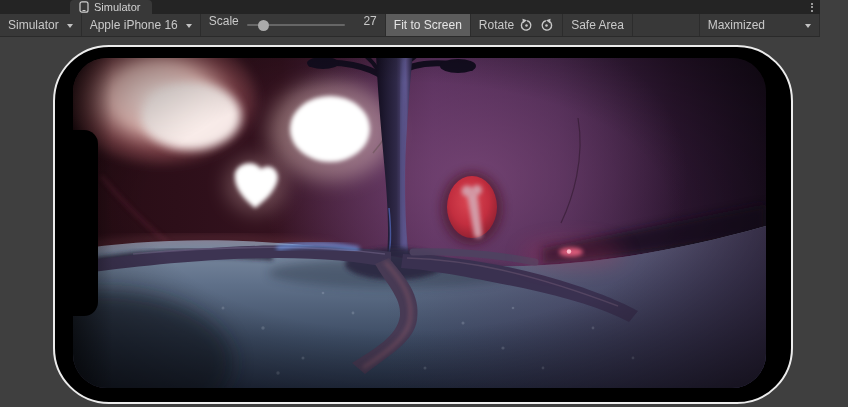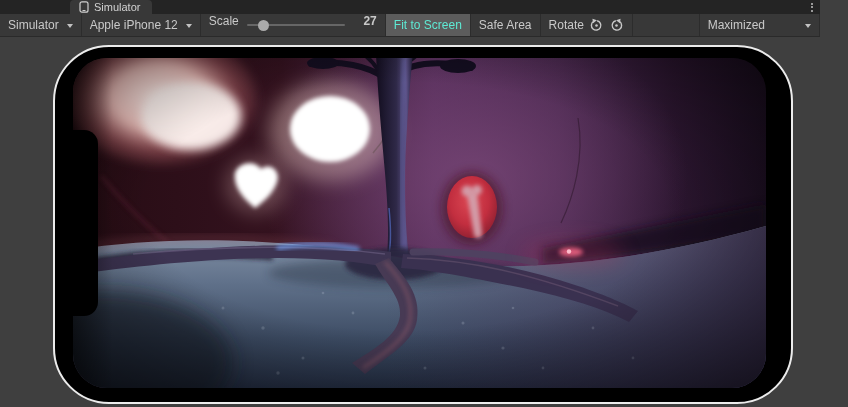--- a/index.html
+++ b/index.html
@@ -14,29 +14,29 @@
   .kebab{margin-left:auto;display:flex;flex-direction:column;justify-content:center;
          align-items:center;gap:1.5px;padding:0 7px;cursor:pointer;}
   .kebab i{width:2px;height:2px;border-radius:50%;background:#c0c0c0;display:block;}
 
   
   .toolbar{height:22px;background:#383838;border-bottom:1px solid #2a2a2a;display:flex;
            align-items:stretch;color:#c9c9c9;font-size:12px;user-select:none;}
   .tb{display:flex;align-items:center;padding:0 8px;border-right:1px solid #2c2c2c;
       white-space:nowrap;gap:5px;}
   .tb.nosep{border-right:none;}
-  .tb.fit{background:#5c5c5c;color:#5eead4;}
+  .tb.fit{background:#5c5c5c;color:#e5e5e5;}
   .caret{width:0;height:0;border-left:3.5px solid transparent;border-right:3.5px solid transparent;
          border-top:4.5px solid #c2c2c2;margin-left:3px;margin-top:1px;}
   .scale-group{border-right:1px solid #2c2c2c;display:flex;align-items:flex-start;padding:0 8px;gap:8px;}
   .slider{position:relative;width:98px;height:22px;cursor:pointer;}
   .slider .track{position:absolute;left:0;right:0;top:10px;height:2px;background:#666;border-radius:1px;}
   .slider .thumb{position:absolute;top:5.5px;width:11px;height:11px;border-radius:50%;
                  background:#aaa;margin-left:-5px;}
-  .scale-value{width:24px;text-align:right;font-weight:bold;}
+  .scale-value{width:24px;text-align:right;}
   .rot-ic{display:flex;align-items:center;cursor:pointer;}
   .spacer{flex:1;border-right:1px solid #2c2c2c;}
   .tb.maxed{border-left:none;gap:37px;}
 
   
   .main{position:relative;height:370px;background:#3f3f3f;overflow:hidden;}
   .phone{position:absolute;left:53px;top:8px;width:740px;height:359px;background:#000;
          border:2px solid #ececec;border-radius:56px;box-sizing:border-box;}
   .screen{position:absolute;left:18px;top:11px;width:693px;height:330px;border-radius:34px;
           overflow:hidden;background:#000;}
@@ -65,55 +65,55 @@
         <i></i>
       </div>
   </div>
 
   <div class="toolbar">
     <div class="tb">
       <span>Simulator</span>
       <span class="caret"></span>
     </div>
     <div class="tb">
-      <span>Apple iPhone 12</span>
+      <span>Apple iPhone 16</span>
       <span class="caret"></span>
     </div>
     <div class="scale-group">
       <span>Scale</span>
       <div class="slider">
         <div class="track"></div>
         <div class="thumb" style="left: 17%;"></div>
       </div>
       <span class="scale-value">27</span>
     </div>
     <div class="tb fit">
       <span>Fit to Screen</span>
     </div>
     <div class="tb">
-      <span>Safe Area</span>
-    </div>
-    <div class="tb">
       <span>Rotate</span>
       <span class="rot-ic">
         <svg width="15" height="15" viewBox="0 0 14 14">
           <path d="M4.1,3.3 A4.4,4.4 0 1 0 7.6,2.6" fill="none" stroke="#c8c8c8" stroke-width="1.3"></path>
           <polygon points="3.2,0.6 7.4,2.2 3.8,4.9" fill="#c8c8c8"></polygon>
           <circle cx="7" cy="7" r="1.2" fill="#c8c8c8"></circle>
         </svg>
       </span>
       <span class="rot-ic">
         <svg width="15" height="15" viewBox="0 0 14 14">
           <g transform="scale(-1,1) translate(-14,0)">
             <path d="M4.1,3.3 A4.4,4.4 0 1 0 7.6,2.6" fill="none" stroke="#c8c8c8" stroke-width="1.3"></path>
             <polygon points="3.2,0.6 7.4,2.2 3.8,4.9" fill="#c8c8c8"></polygon>
             <circle cx="7" cy="7" r="1.2" fill="#c8c8c8"></circle>
           </g>
         </svg>
       </span>
+    </div>
+    <div class="tb">
+      <span>Safe Area</span>
     </div>
     <div class="spacer"></div>
     <div class="tb maxed">
       <span>Maximized</span>
       <span class="caret"></span>
     </div>
   </div>
 
   <div class="main">
     <div class="phone">

